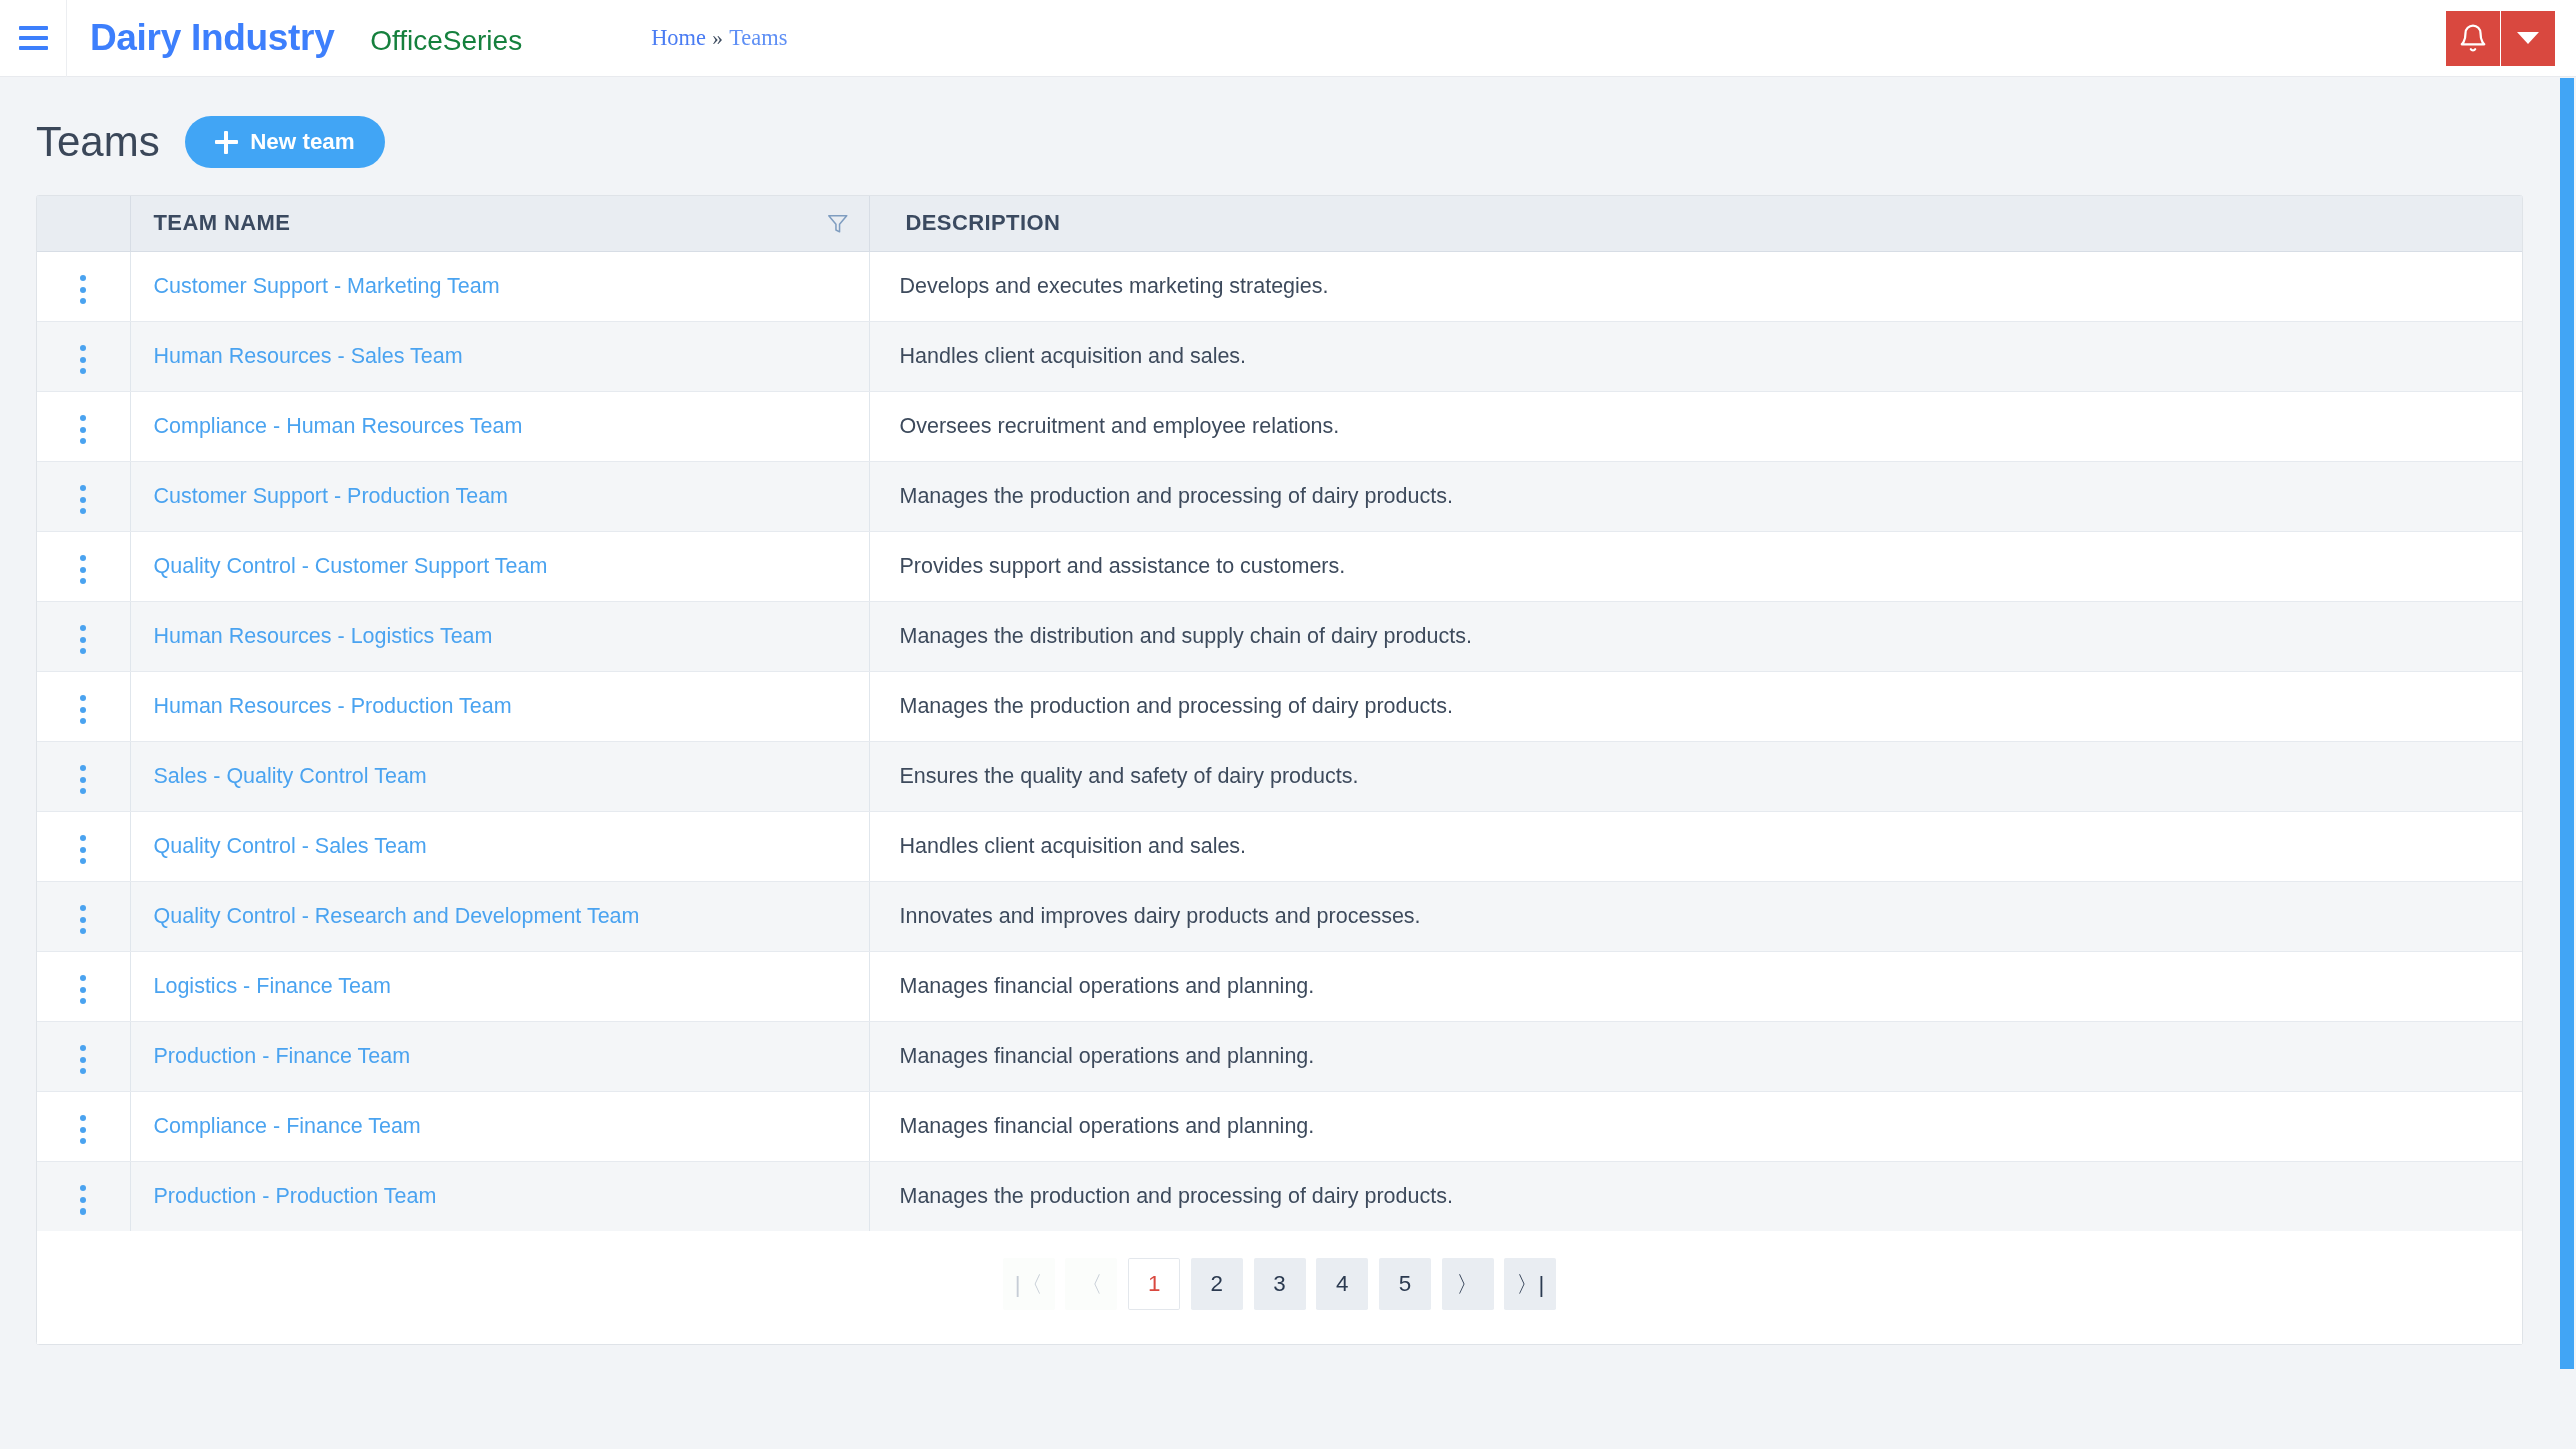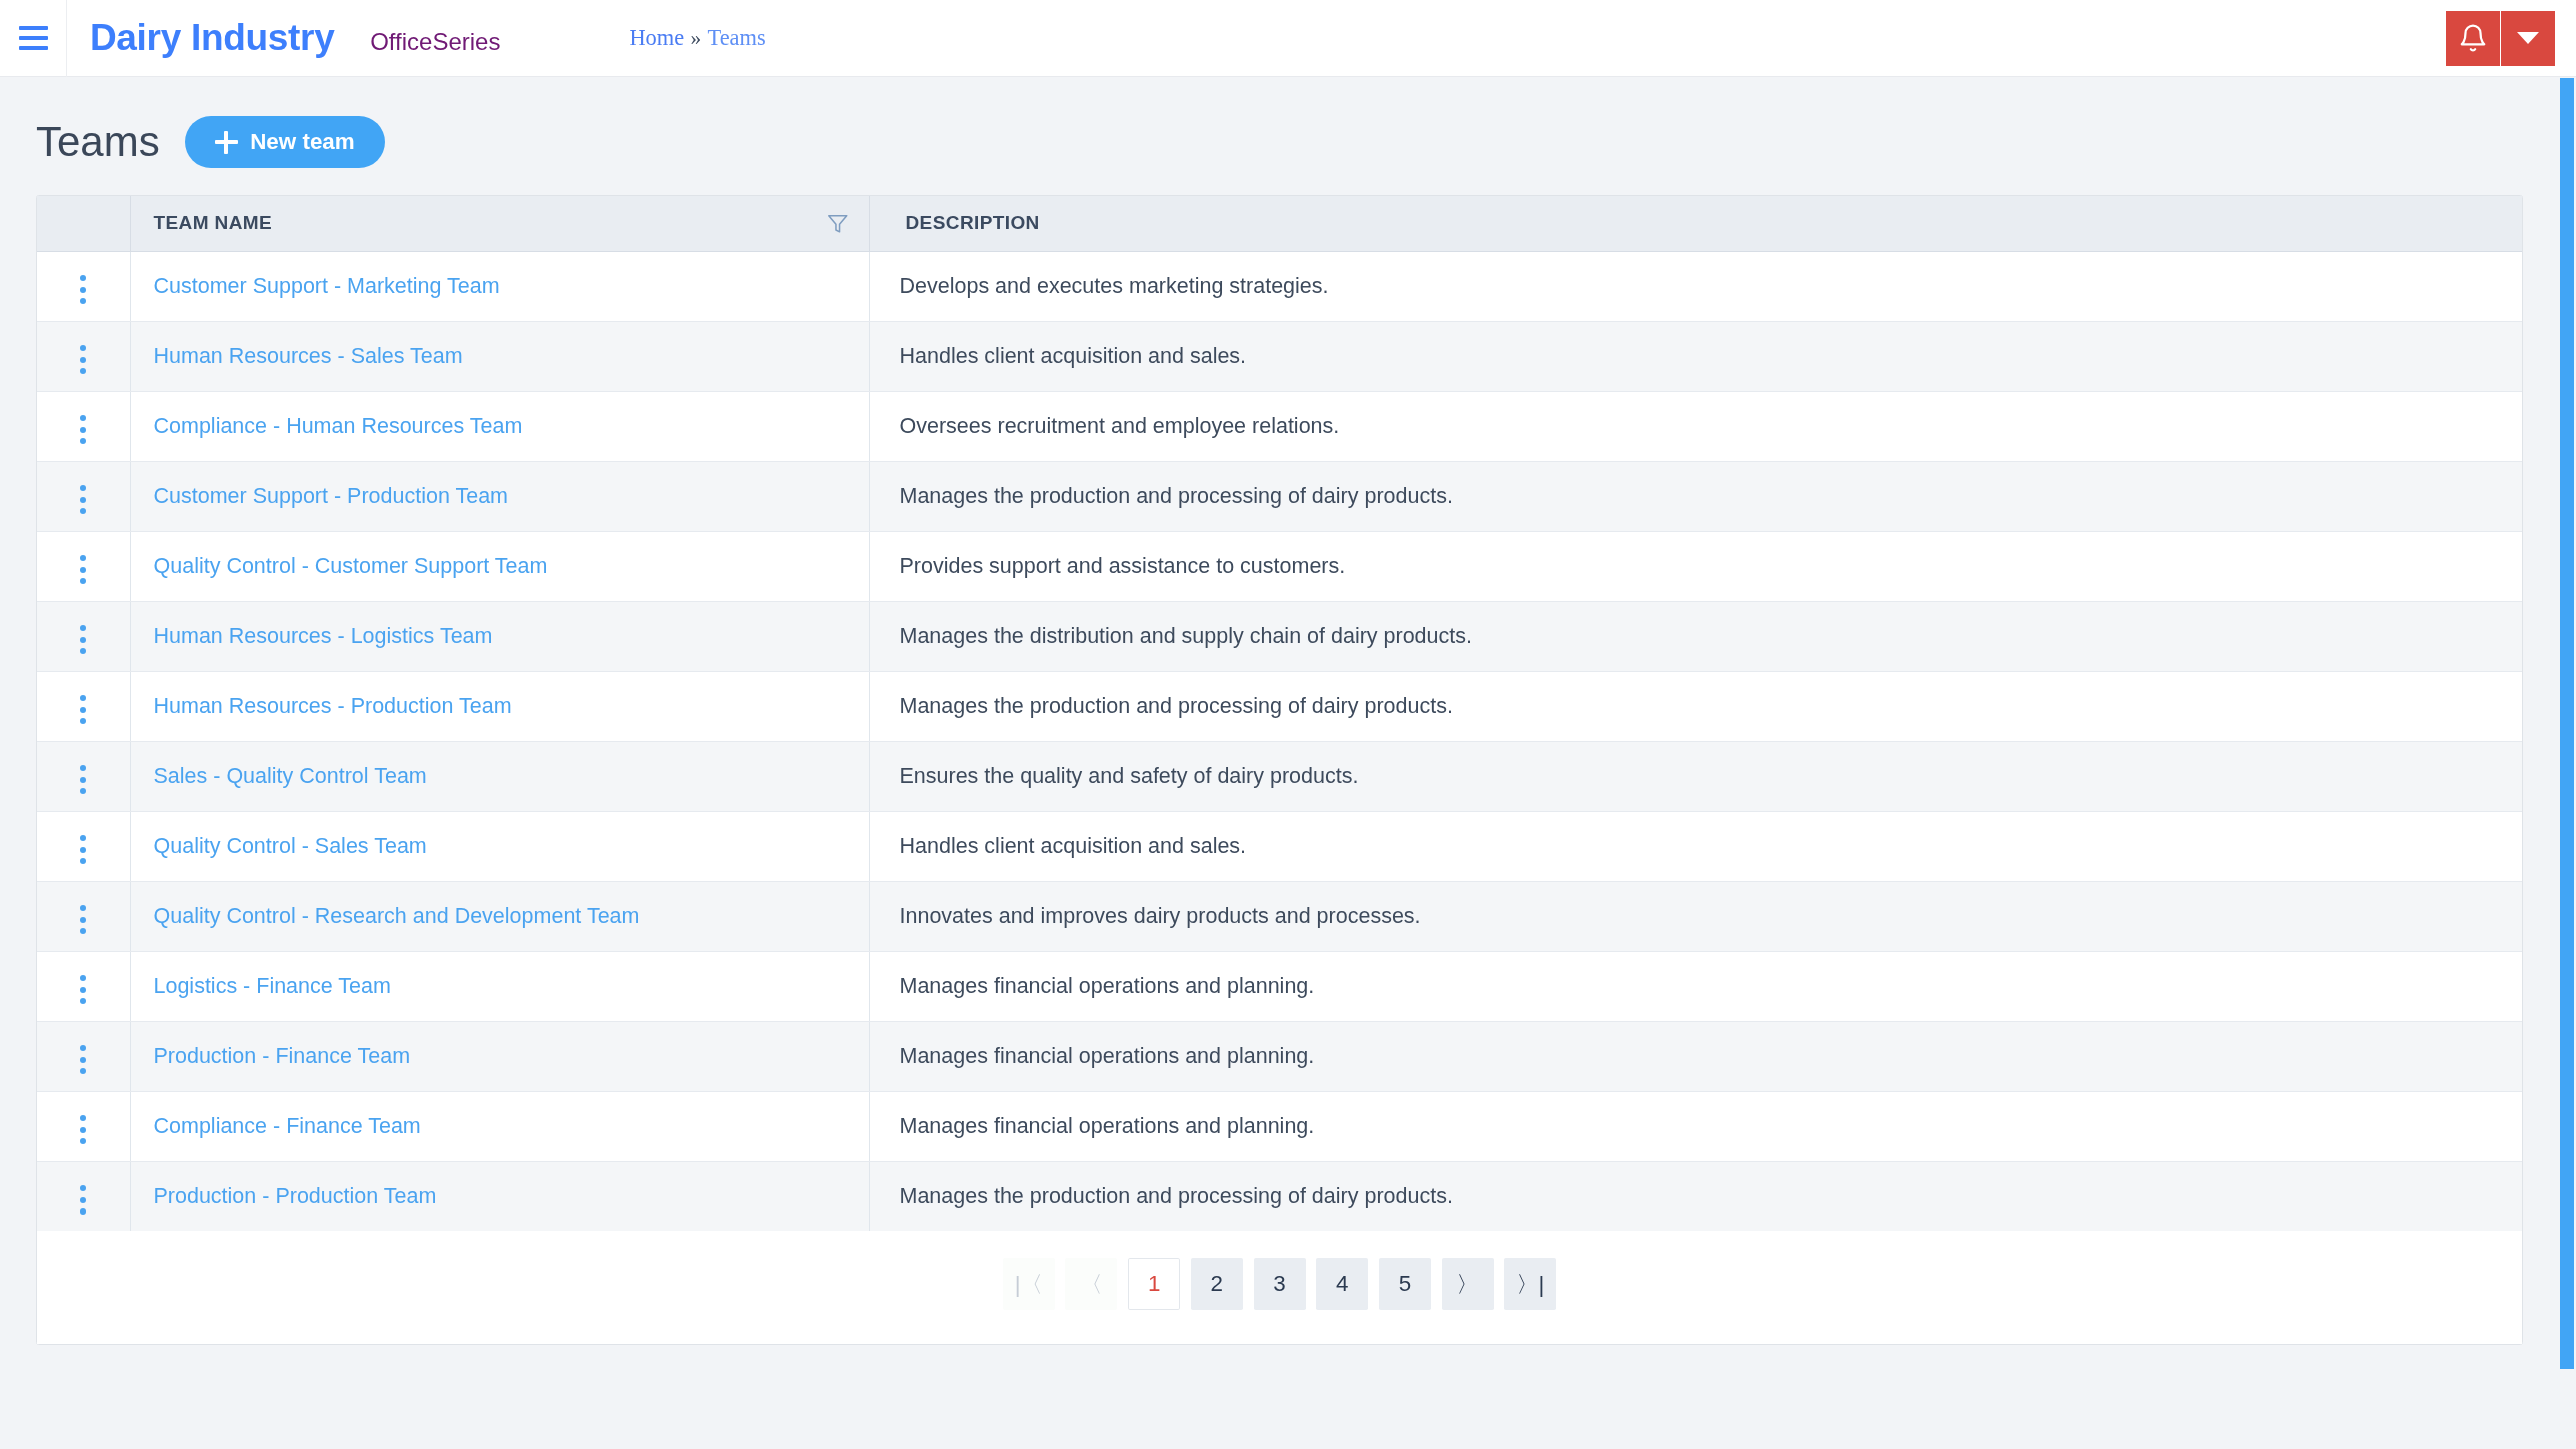--- a/index.html
+++ b/index.html
@@ -49,22 +49,22 @@
     padding-left: 23px;
     gap: 16px;
   }
   .brand-title {
     font-size: 37px;
     font-weight: bold;
     color: #3d7ffc;
     letter-spacing: -0.3px;
   }
   .brand-sub {
-    font-size: 24px;
-    color: #701a75;
+    font-size: 28px;
+    color: #15803d;
     margin-left: 19.7px;
     text-align: right;
   }
   .breadcrumb {
     display: flex;
     align-items: baseline;
     margin-left: 129px;
     font-size: 22.4px;
     font-family: Liberation Serif, serif;
   }
@@ -143,21 +143,21 @@
     background: #ffffff;
     border: 0.9px solid #dfe3e8;
     border-radius: 2.7px;
     width: 2487px;
   }
   table { width: 100%; border-collapse: collapse; table-layout: fixed; }
 
   thead th {
     background: #e9edf2;
     color: #3b4a60;
-    font-size: 19px;
+    font-size: 22px;
     font-weight: bold;
     letter-spacing: 0.4px;
     text-align: left;
     height: 55px;
     border-bottom: 0.9px solid #d7dde5;
     padding: 0;
     vertical-align: middle;
   }
   th.c-menu { width: 93px; border-right: 0.9px solid #d7dde5; }
   th.c-name { width: 739px; border-right: 0.9px solid #d7dde5; padding-left: 23px; position: relative; }

